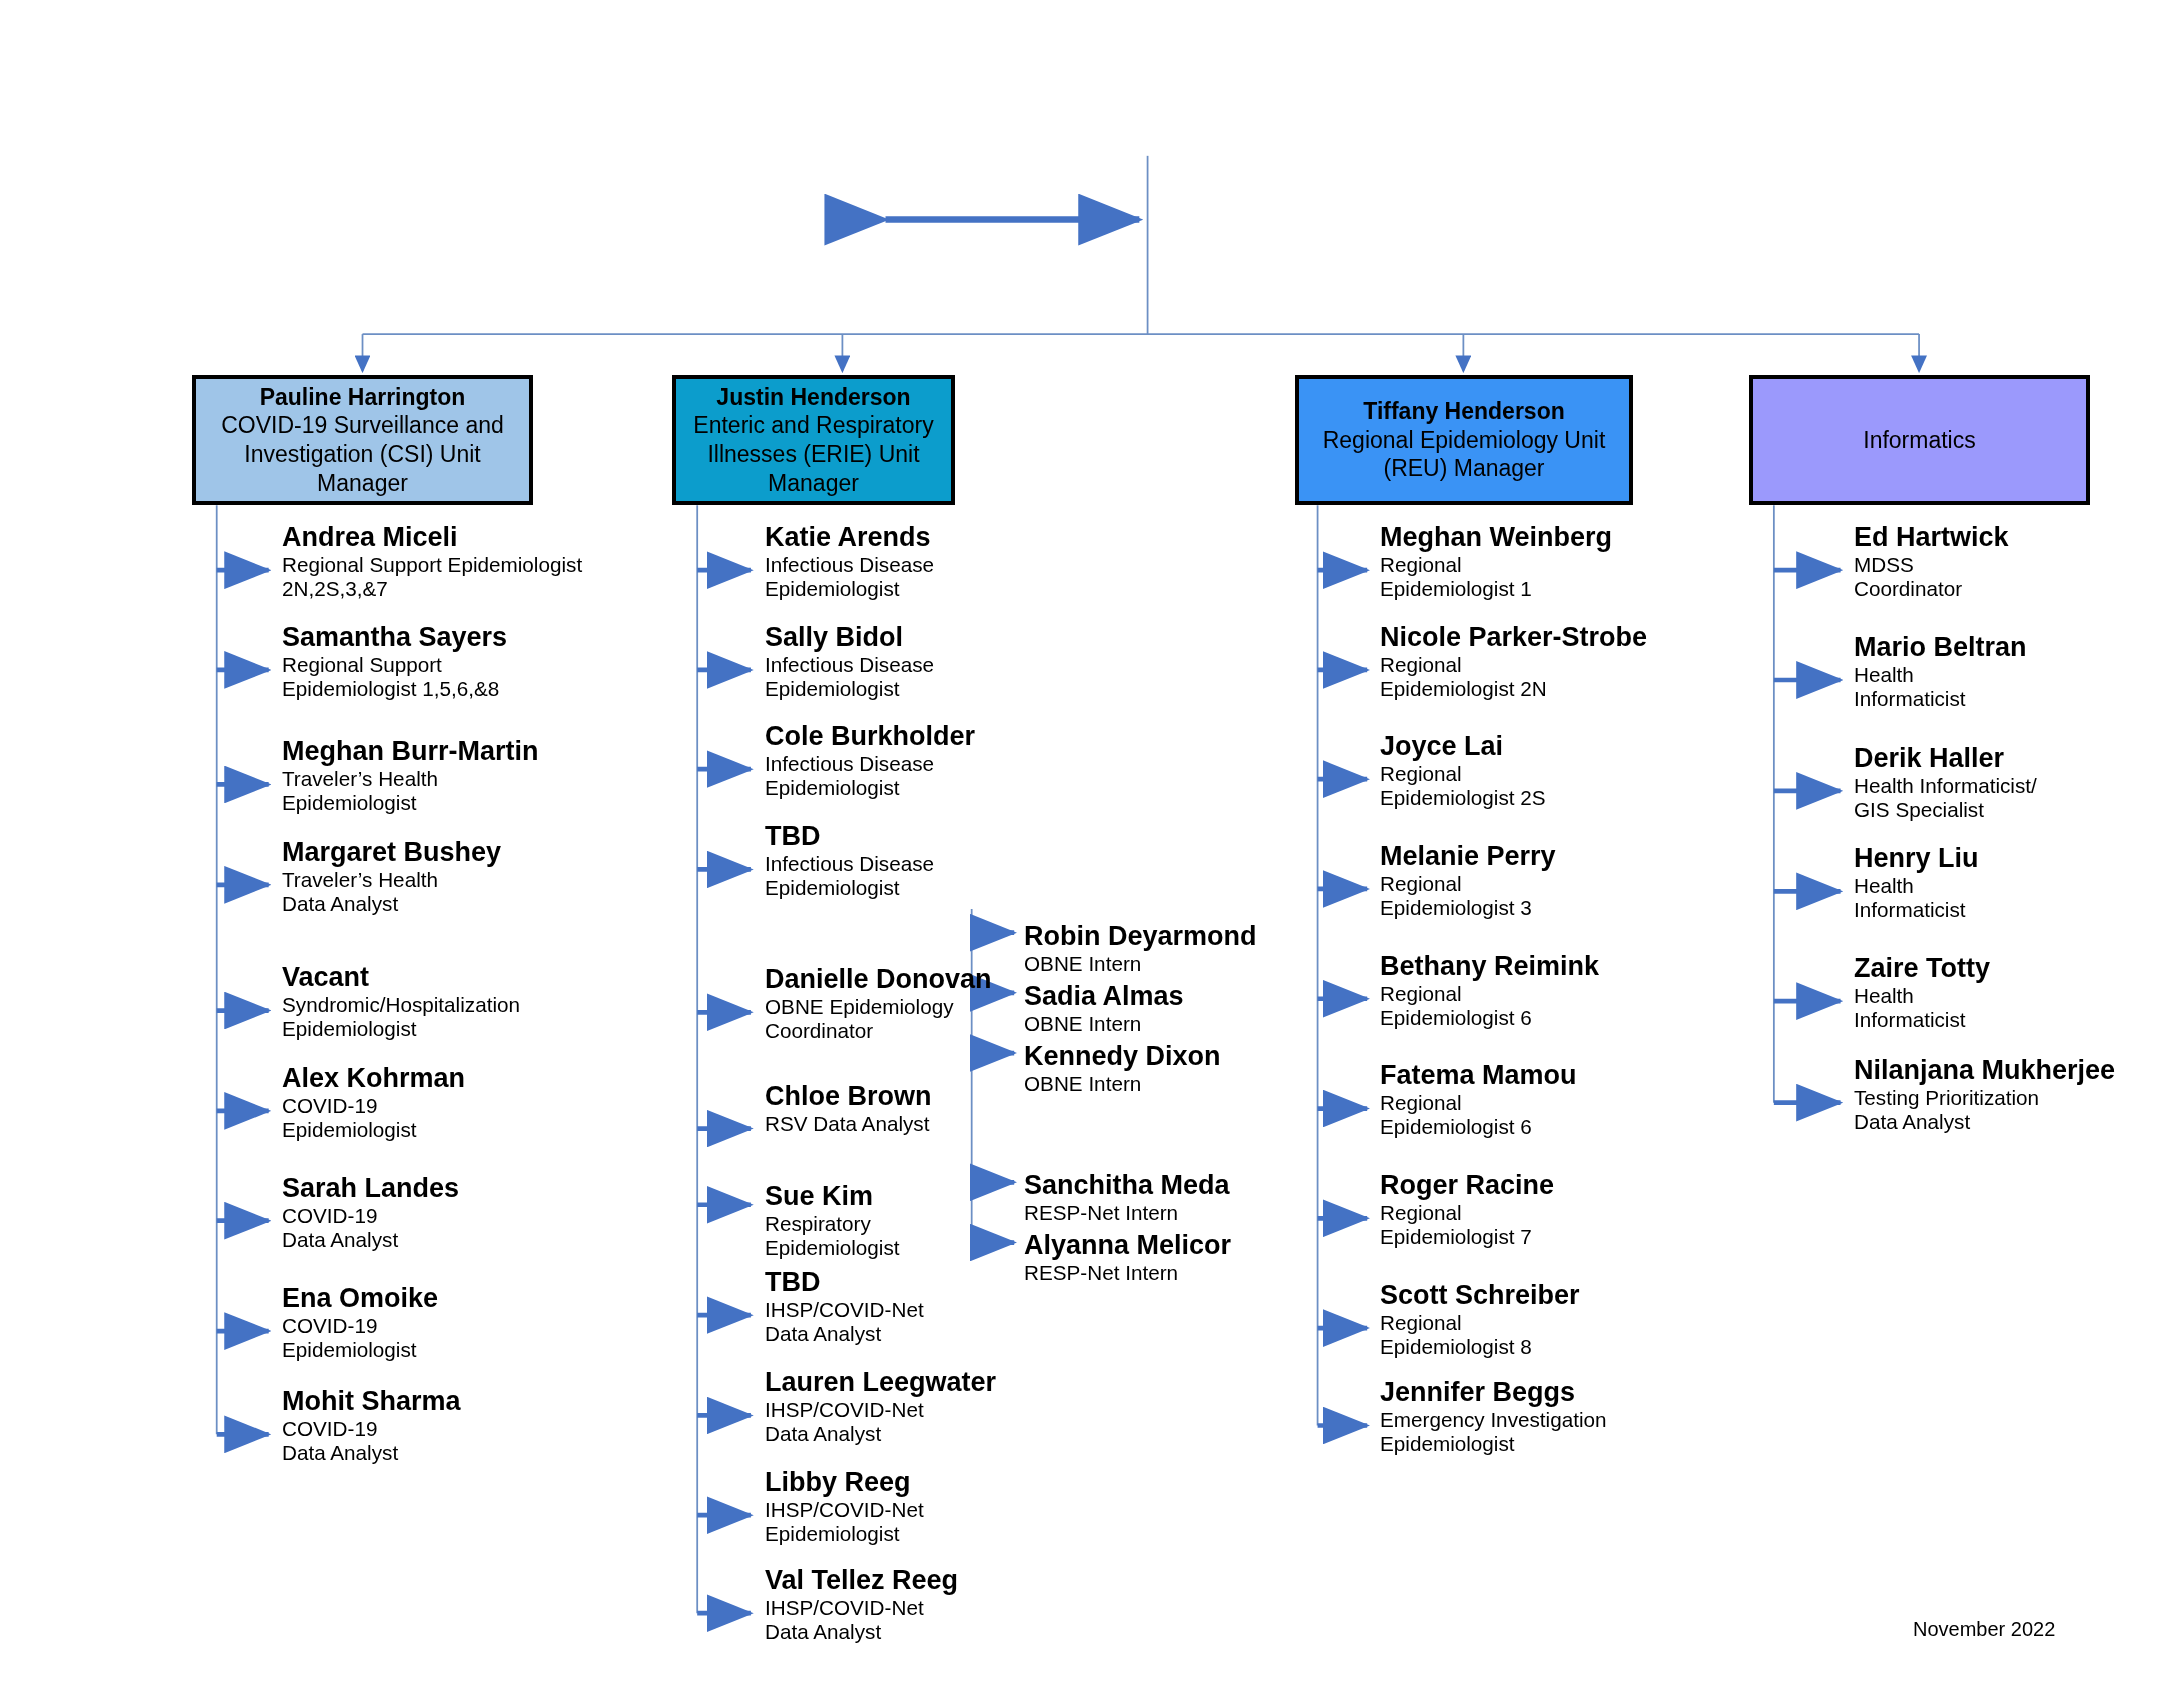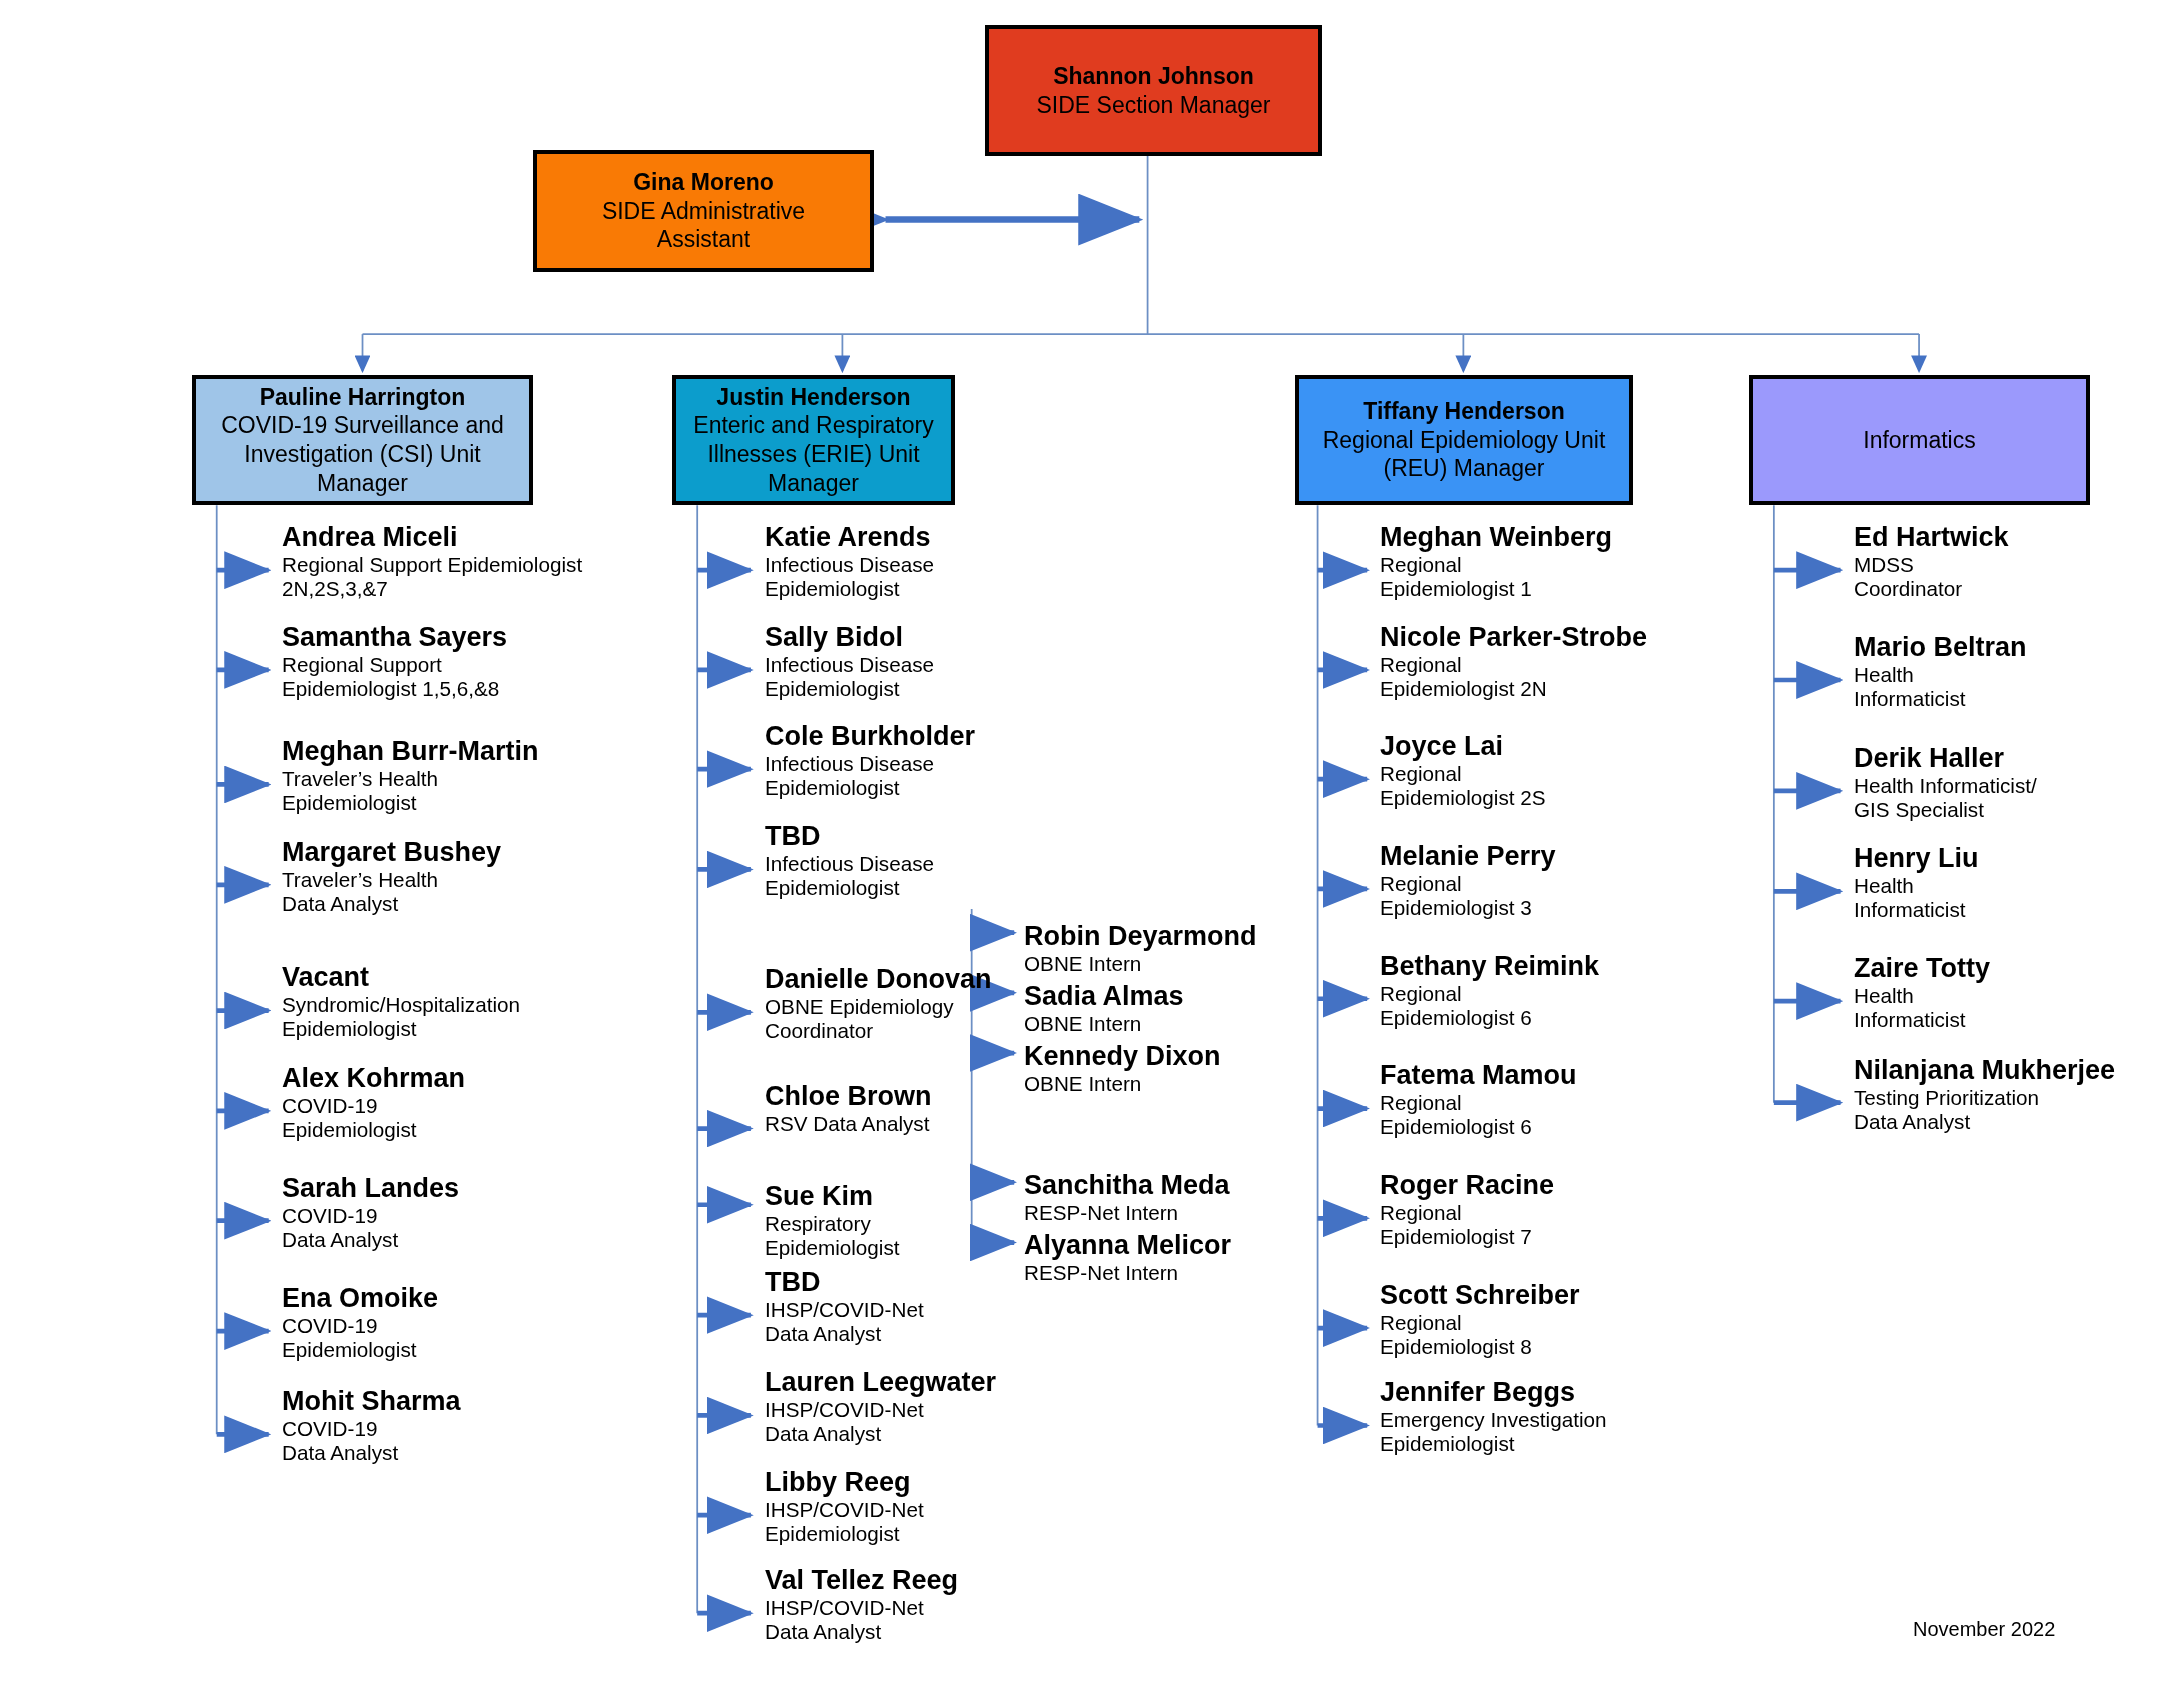--- a/index.html
+++ b/index.html
@@ -126,30 +126,21 @@
 
     <line x1="3005" y1="856" x2="3005" y2="1868" stroke="#6C8FC4" stroke-width="3"></line>
     <line x1="3005" y1="966" x2="3118" y2="966" stroke="#4472C4" stroke-width="8" marker-end="url(#arrR)"></line>
     <line x1="3005" y1="1152" x2="3118" y2="1152" stroke="#4472C4" stroke-width="8" marker-end="url(#arrR)"></line>
     <line x1="3005" y1="1340" x2="3118" y2="1340" stroke="#4472C4" stroke-width="8" marker-end="url(#arrR)"></line>
     <line x1="3005" y1="1510" x2="3118" y2="1510" stroke="#4472C4" stroke-width="8" marker-end="url(#arrR)"></line>
     <line x1="3005" y1="1696" x2="3118" y2="1696" stroke="#4472C4" stroke-width="8" marker-end="url(#arrR)"></line>
     <line x1="3005" y1="1868" x2="3118" y2="1868" stroke="#4472C4" stroke-width="8" marker-end="url(#arrR)"></line>
   </svg>
 
-  <div class="nodebox" id="box-section">
-    <div class="nm">Shannon Johnson</div>
-    <div class="ttl">SIDE Section Manager</div>
-  </div>
-
-  <div class="nodebox" id="box-admin">
-    <div class="nm">Gina Moreno</div>
-    <div class="ttl">SIDE Administrative</div>
-    <div class="ttl">Assistant</div>
-  </div>
+
 
   <div class="nodebox" id="box-csi">
     <div class="nm">Pauline Harrington</div>
     <div class="ttl">COVID-19 Surveillance and</div>
     <div class="ttl">Investigation (CSI) Unit</div>
     <div class="ttl">Manager</div>
   </div>
 
   <div class="nodebox" id="box-erie">
     <div class="nm">Justin Henderson</div>

